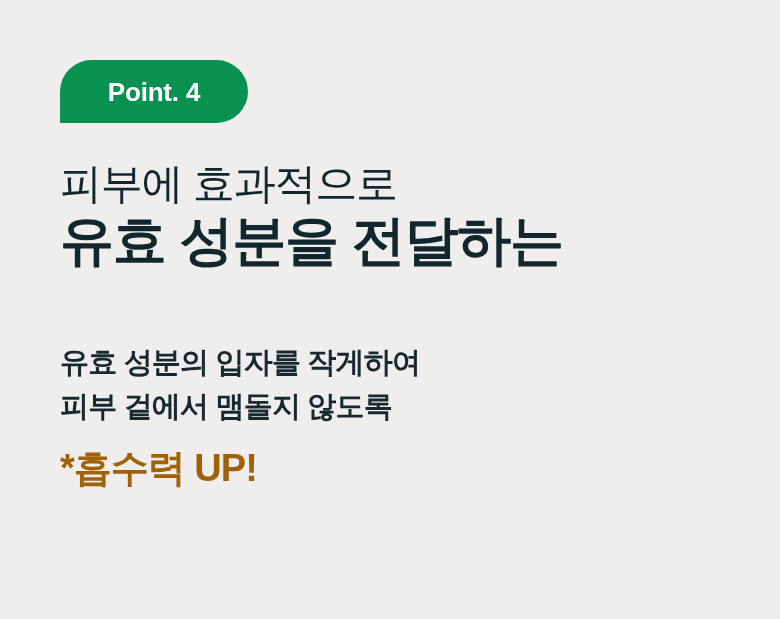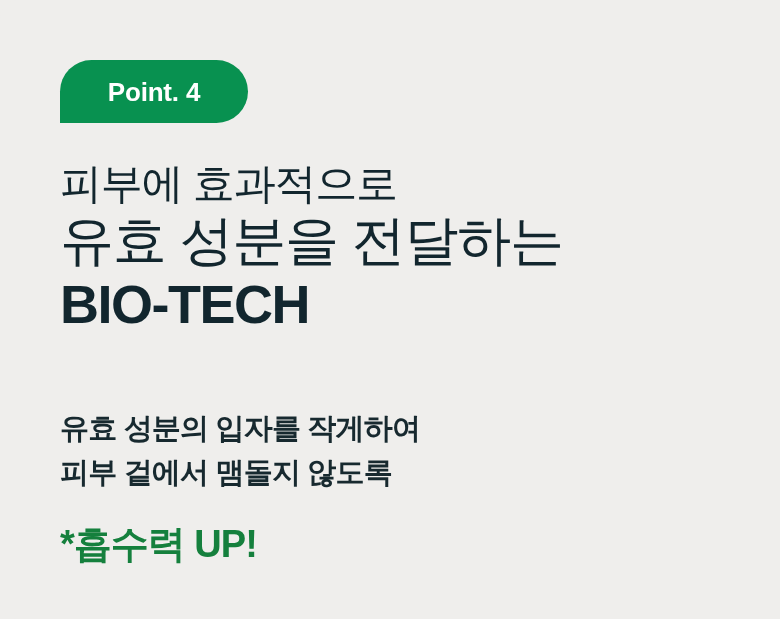--- a/index.html
+++ b/index.html
@@ -65,21 +65,21 @@
   }
 
   .headline-line.small {
     font-size: 42px;
     font-weight: 400;
     line-height: 1.18;
   }
 
   .headline-line.large {
     font-size: 54px;
-    font-weight: 400;
+    font-weight: 700;
     line-height: 1.18;
   }
 
   .headline-line.latin {
     font-size: 54px;
     font-weight: 800;
     line-height: 1.22;
     letter-spacing: -1.5px;
   }
 
@@ -93,42 +93,41 @@
     letter-spacing: -0.8px;
   }
 
   .body-line {
     display: block;
     white-space: nowrap;
   }
 
   
   .accent-line {
-    margin-top: 28px;
-    color: #15803d;
+    margin-top: 18px;
+    color: #a16207;
     font-size: 38px;
     font-weight: 800;
     line-height: 1.2;
     letter-spacing: -1px;
     white-space: nowrap;
   }
 </style>
 </head>
 <body>
 
 <div class="promo-card">
 
   <div class="badge-row">
     <span class="point-badge">Point. 4</span>
   </div>
 
   <h1 class="headline">
     <span class="headline-line small">피부에 효과적으로</span>
     <span class="headline-line large">유효 성분을 전달하는</span>
-    <span class="headline-line latin">BIO-TECH</span>
   </h1>
 
   <div class="body-copy">
     <span class="body-line">유효 성분의 입자를 작게하여</span>
     <span class="body-line">피부 겉에서 맴돌지 않도록</span>
   </div>
 
   <div class="accent-line">*흡수력 UP!</div>
 
 </div>

